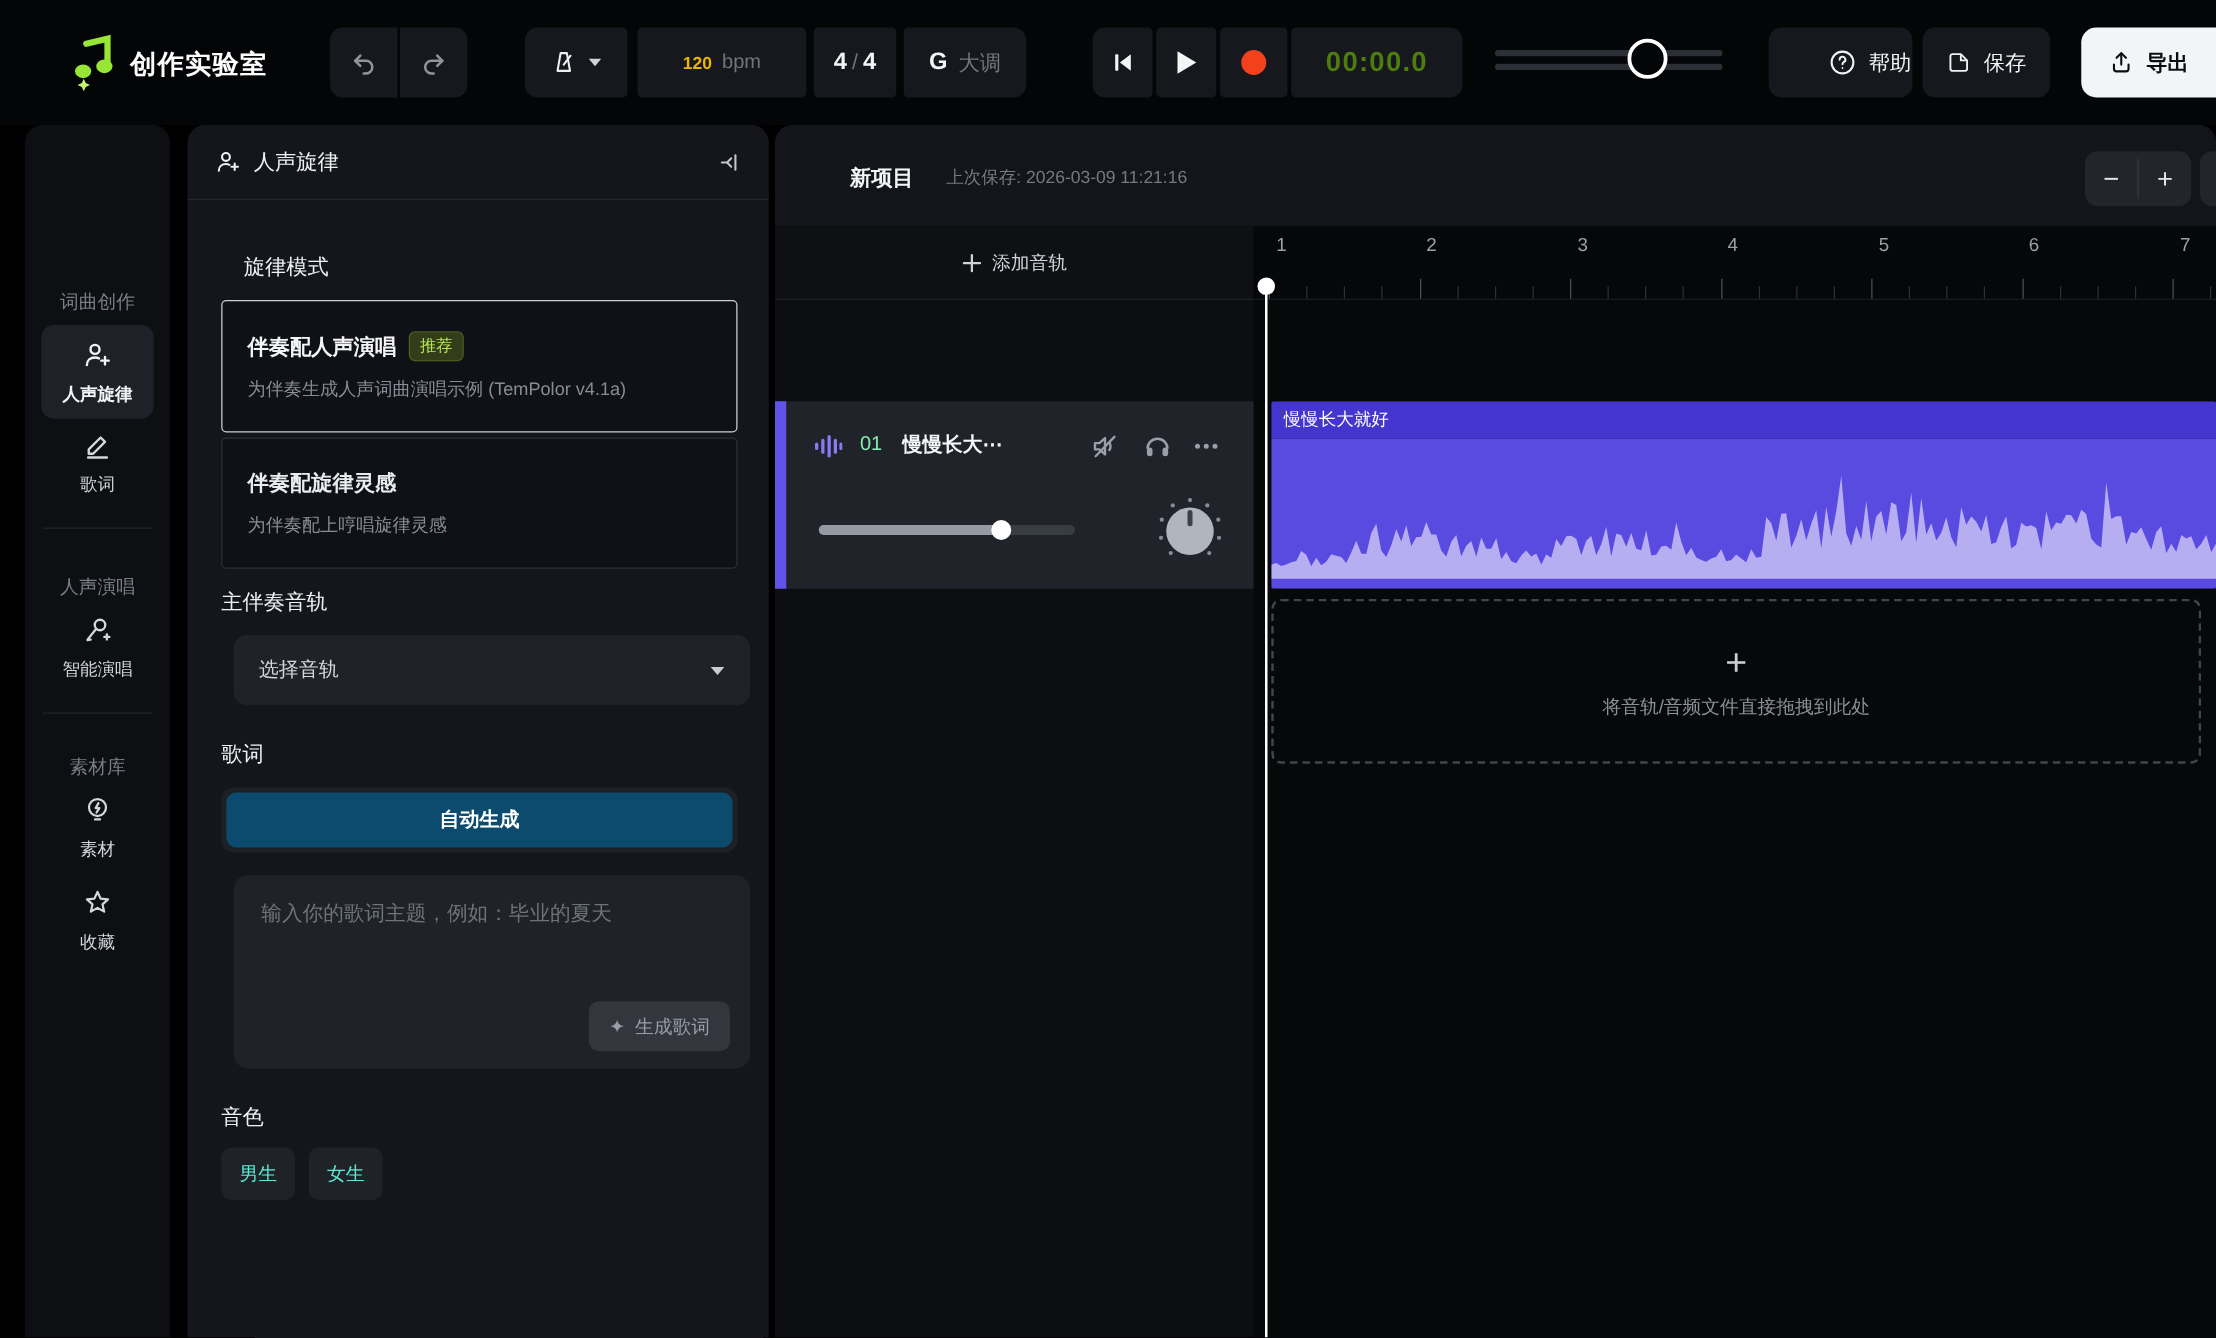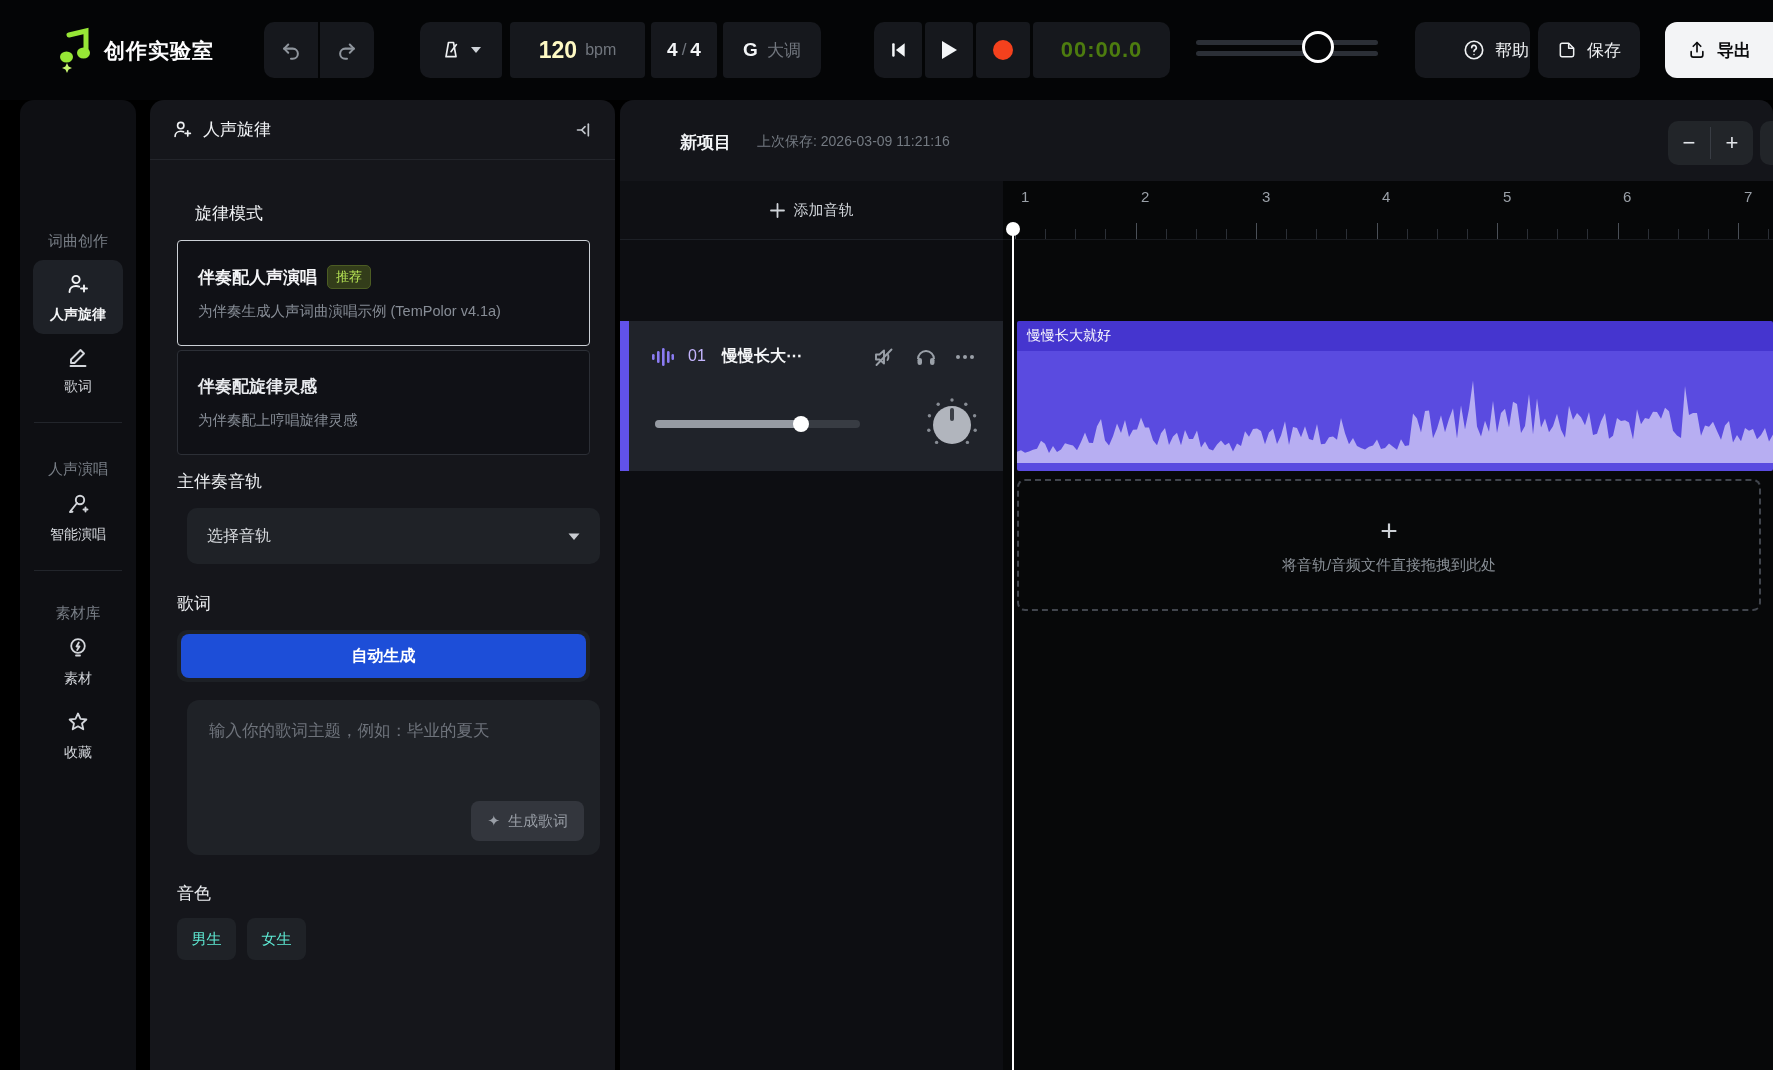--- a/index.html
+++ b/index.html
@@ -32,21 +32,21 @@
   .p-label { font-size:17px; font-weight:500; color:#eef0f3; }
   .card { position:absolute; left:27px; width:413px; background:#101116; border-radius:4px; padding:24px 20px; }
   .card.selected { border:1.5px solid #ccd0d6; }
   .card.plain { border:1.5px solid #2c2f36; }
   .card-title { font-size:17px; font-weight:600; color:#f4f5f7; display:flex; align-items:center; gap:10px; }
   .card-desc { font-size:14.5px; color:#878d96; margin-top:13px; }
   .badge { font-size:13px; color:#b6e455; background:#333d1a; border:1px solid #4c5c23; padding:2px 8px; border-radius:5px; font-weight:500; }
   .field { position:absolute; left:37px; width:413px; background:#1f2227; border-radius:10px; display:flex; align-items:center; }
   .tabwrap { position:absolute; left:27px; width:413px; height:52px; background:#1d2025; border-radius:10px; padding:4px; display:flex; }
   .tab { flex:1; display:flex; align-items:center; justify-content:center; font-size:16px; color:#9aa0a8; border-radius:8px; }
-  .tab.active { background:#1d4ed8; color:#ffffff; font-weight:700; }
+  .tab.active { background:#0c4a6e; color:#ffffff; font-weight:700; }
   .chip { background:#1f2227; border-radius:8px; display:flex; align-items:center; justify-content:center; font-size:15px; color:#5eead4; }
 
   
   #main { left:620px; top:100px; width:1153px; height:970px; background:#0a0b0e; border-radius:14px 14px 0 0; overflow:hidden; }
   #main-header { position:absolute; left:0; top:0; width:1153px; height:81px; background:#14151a; }
   #trackcol { position:absolute; left:0; top:81px; width:383px; height:889px; background:#0d0e12; }
   #timeline { position:absolute; left:383px; top:81px; width:770px; height:889px; background:#070809; }
   #addtrack-row { position:absolute; left:0; top:0; width:383px; height:59px; background:#0f1014; border-bottom:1px solid #1d2026; display:flex; align-items:center; justify-content:center; gap:9px; color:#cfd3d8; font-size:15px; }
   .tick { position:absolute; bottom:0; width:1px; background:#2b2f36; }
   .tick.major { background:#4a4f57; }
@@ -108,21 +108,21 @@
           <path d="M12 14 L18.5 5.5"></path>
       </svg>
     </span>
     <span class="icon">
       <svg width="10" height="8" viewBox="0 0 10 8">
           <path d="M0 1 L5 7 L10 1 z" fill="#cfd3d8"></path>
         </svg>
     </span>
   </div>
   <div class="abs seg" style="left:510px; top:22px; width:135px; height:56px; border-radius:4px; gap:8px;">
-    <span style="font-size:23px; font-weight:700; color:#fef9c3;">120</span>
+    <span style="font-size:14px; font-weight:700; color:#eab308;">120</span>
     <span class="dim" style="font-size:16px;">bpm</span>
   </div>
   <div class="abs seg" style="left:651px; top:22px; width:66px; height:56px; border-radius:4px; gap:4px;">
     <span style="font-size:19px; font-weight:700; color:#f3f5f7;">4</span>
     <span class="dim" style="font-size:17px;">/</span>
     <span style="font-size:19px; font-weight:700; color:#f3f5f7;">4</span>
   </div>
   <div class="abs seg" style="left:723px; top:22px; width:98px; height:56px; border-radius:4px 10px 10px 4px; gap:9px;">
     <span style="font-size:19px; font-weight:700; color:#f3f5f7;">G</span>
     <span class="dim" style="font-size:17px;">大调</span>
@@ -351,21 +351,21 @@
 
       <span class="icon abs" style="left:30px; top:24px;">
         <svg width="24" height="24" viewBox="0 0 24 24" fill="#8a7bf2">
             <rect x="2" y="9" width="2.6" height="6" rx="1.3"></rect>
             <rect x="7" y="6" width="2.6" height="12" rx="1.3"></rect>
             <rect x="12" y="3" width="2.6" height="18" rx="1.3"></rect>
             <rect x="17" y="6" width="2.6" height="12" rx="1.3"></rect>
             <rect x="21.5" y="9" width="2.5" height="6" rx="1.25"></rect>
           </svg>
       </span>
-      <span class="abs nowrap" style="left:68px; top:26px; font-size:16px; color:#c4b5fd;">01</span>
+      <span class="abs nowrap" style="left:68px; top:26px; font-size:16px; color:#86efac;">01</span>
       <span class="abs nowrap" style="left:102px; top:25px; font-size:16px; font-weight:700; color:#f5f6f8;">慢慢长大⋯</span>
       <span class="icon abs" style="left:252px; top:24px;">
         <svg width="24" height="24" viewBox="0 0 24 24" fill="none" stroke="#9aa0a8" stroke-width="1.9" stroke-linecap="round" stroke-linejoin="round">
             <path d="M4 9.5 h3.5 L12 5.5 v13 L7.5 14.5 H4 z"></path>
             <path d="M15.5 9 c1.2 1.5 1.2 4.5 0 6"></path>
             <path d="M4.5 20 L19.5 4.5"></path>
           </svg>
       </span>
       <span class="icon abs" style="left:294px; top:24px;">
         <svg width="24" height="24" viewBox="0 0 24 24" fill="#9aa0a8">

